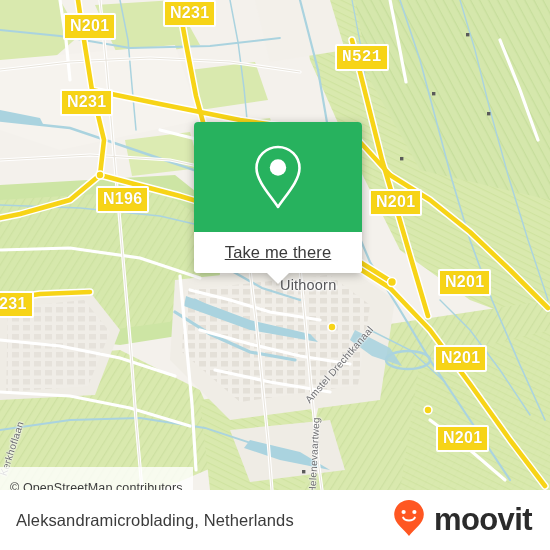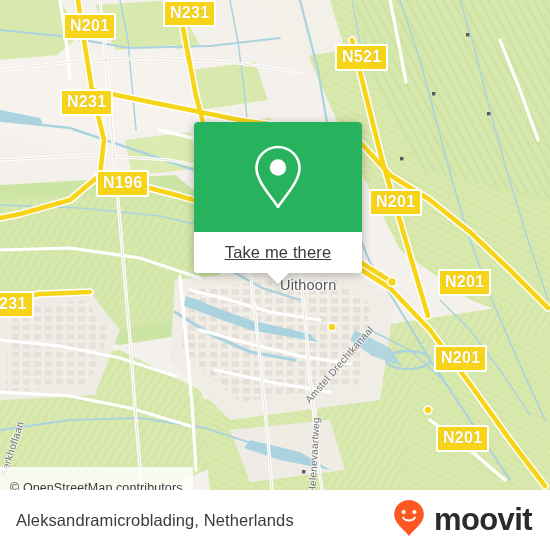--- a/index.html
+++ b/index.html
@@ -291,23 +291,23 @@
         <rect x="432" y="92" width="3.4" height="3.4"></rect>
         <rect x="487" y="112" width="3.4" height="3.4"></rect>
         <rect x="355" y="176" width="3.4" height="3.4"></rect>
         <rect x="466" y="33" width="3.4" height="3.4"></rect>
         <rect x="302" y="470" width="3.4" height="3.4"></rect>
       </g>
     </svg>
 
     <div class="shield" style="left:63px; top:13px;">N201</div>
     <div class="shield" style="left:163px; top:0px;">N231</div>
-    <div class="shield" style="left:335px; top:44px;">N521</div>
+    <div class="shield" style="left:335px; top:44px;font-family:Liberation Mono, monospace;">N521</div>
     <div class="shield" style="left:60px; top:89px;">N231</div>
-    <div class="shield" style="left:96px; top:170px;text-align:right;">N196</div>
+    <div class="shield" style="left:96px; top:186px;text-align:right;">N196</div>
     <div class="shield" style="left:369px; top:189px;">N201</div>
     <div class="shield" style="left:438px; top:269px;">N201</div>
     <div class="shield" style="left:-8px; top:291px;">231</div>
     <div class="shield" style="left:434px; top:345px;">N201</div>
     <div class="shield" style="left:436px; top:425px;">N201</div>
 
     <div class="place-label" style="left:280px; top:277px;">Uithoorn</div>
 
     <div class="street-label" style="left:307px; top:396px; transform: rotate(-49deg);">Amstel Drechtkanaal</div>
     <div class="street-label" style="left:312px; top:488px; transform: rotate(-87deg);">Helenevaartweg</div>

